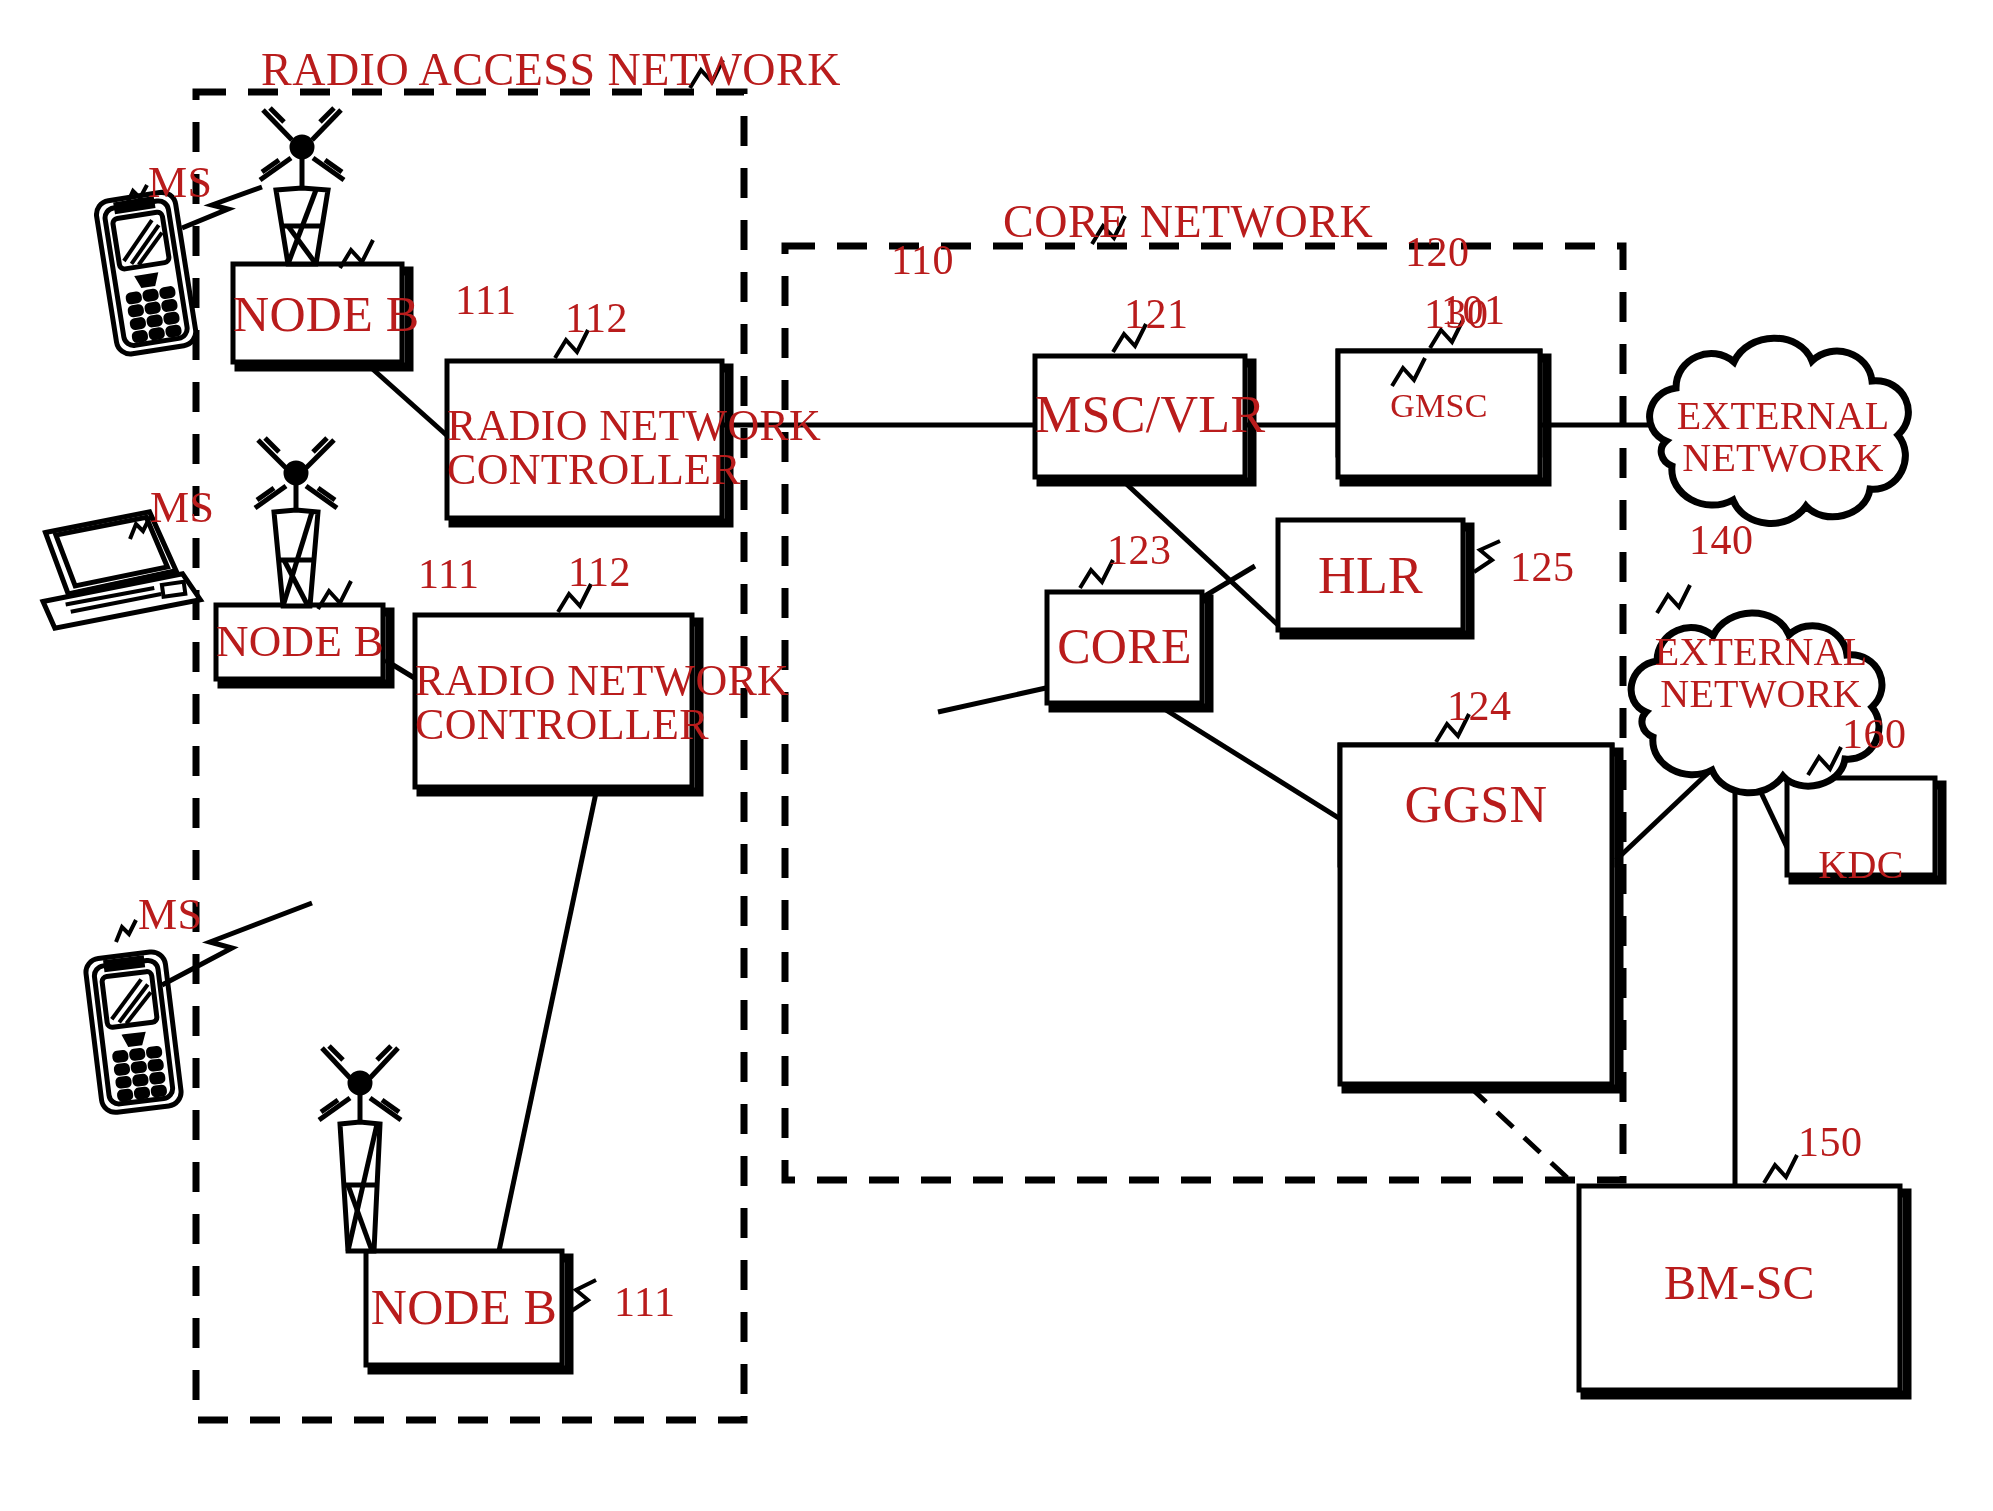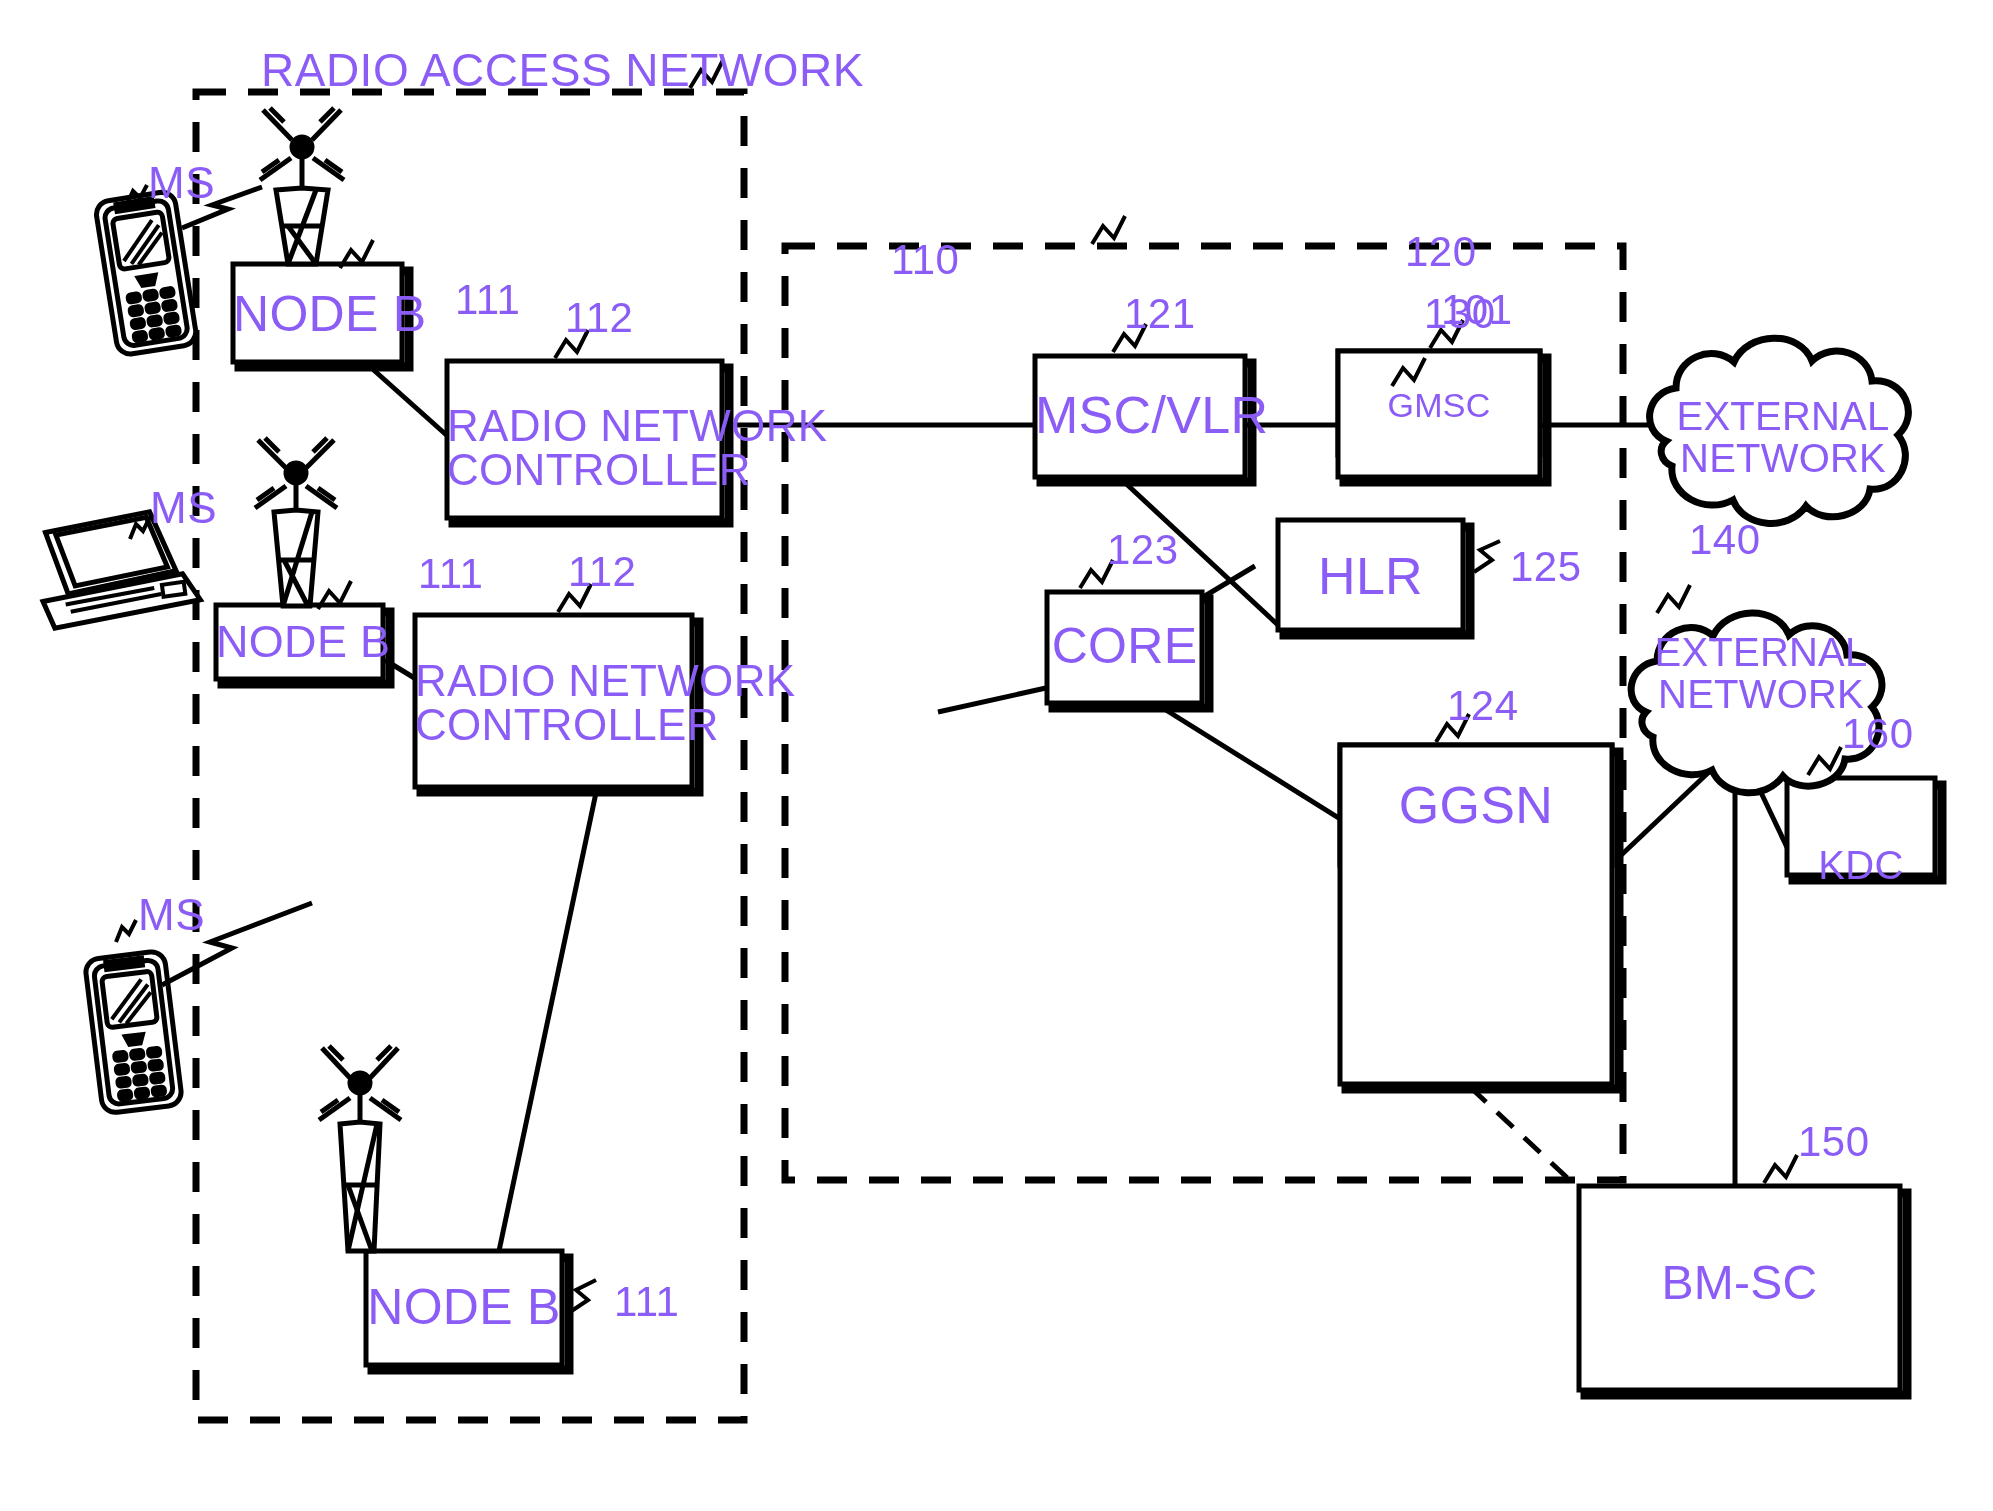--- a/index.html
+++ b/index.html
@@ -1,20 +1,20 @@
 <!DOCTYPE html>
 <html><head>
 <meta charset="utf-8">
 <title>Network Architecture Diagram</title>
 <style>
   html,body{margin:0;padding:0;background:#ffffff;}
   body{font-family:"Liberation Sans", sans-serif;}
   #stage{position:relative;width:1993px;height:1511px;background:#fff;overflow:hidden;}
   #stage svg{position:absolute;left:0;top:0;width:1993px;height:1511px;}
-  .lbl{position:absolute;font-family:Liberation Sans, sans-serif;color:#8b5cf6;white-space:pre;line-height:1.05;}
+  .lbl{position:absolute;font-family:Liberation Serif, serif;color:#b91c1c;white-space:pre;line-height:1.05;}
   .ref{font-size:42px;letter-spacing:0.5px;}
   .ms{font-size:44px;letter-spacing:0.5px;}
   .zone{font-size:46px;letter-spacing:0.5px;}
   .boxtext{font-size:50px;text-align:center;letter-spacing:0.3px;}
   .boxtext2{font-size:44px;text-align:center;line-height:1.16;letter-spacing:0.3px;}
   .cloudtext{font-size:40px;text-align:center;line-height:1.2;letter-spacing:0.2px;}
 </style>
 </head>
 <body>
 
@@ -332,20 +332,21 @@
 
         <path d="M1764,1183 L1775,1165 L1786,1177 L1797,1155"></path>
       </g>
 
     </g>
   </svg>
 
   <div class="lbl zone" style="left:261px;top:46px;">RADIO ACCESS NETWORK</div>
   <div class="lbl ref" style="left:891px;top:238px;">110</div>
 
+  <div class="lbl zone" style="left:1003px;top:198px;">CORE NETWORK</div>
   <div class="lbl ref" style="left:1405px;top:230px;">120</div>
 
   <div class="lbl ms" style="left:148px;top:160px;">MS</div>
   <div class="lbl ms" style="left:150px;top:485px;">MS</div>
   <div class="lbl ms" style="left:138px;top:892px;">MS</div>
 
   <div class="lbl boxtext" style="left:233px;top:288px;width:169px;">NODE B</div>
   <div class="lbl ref" style="left:455px;top:278px;">111</div>
 
   <div class="lbl boxtext" style="left:216px;top:618px;width:167px;font-size:45px;">NODE B</div>

